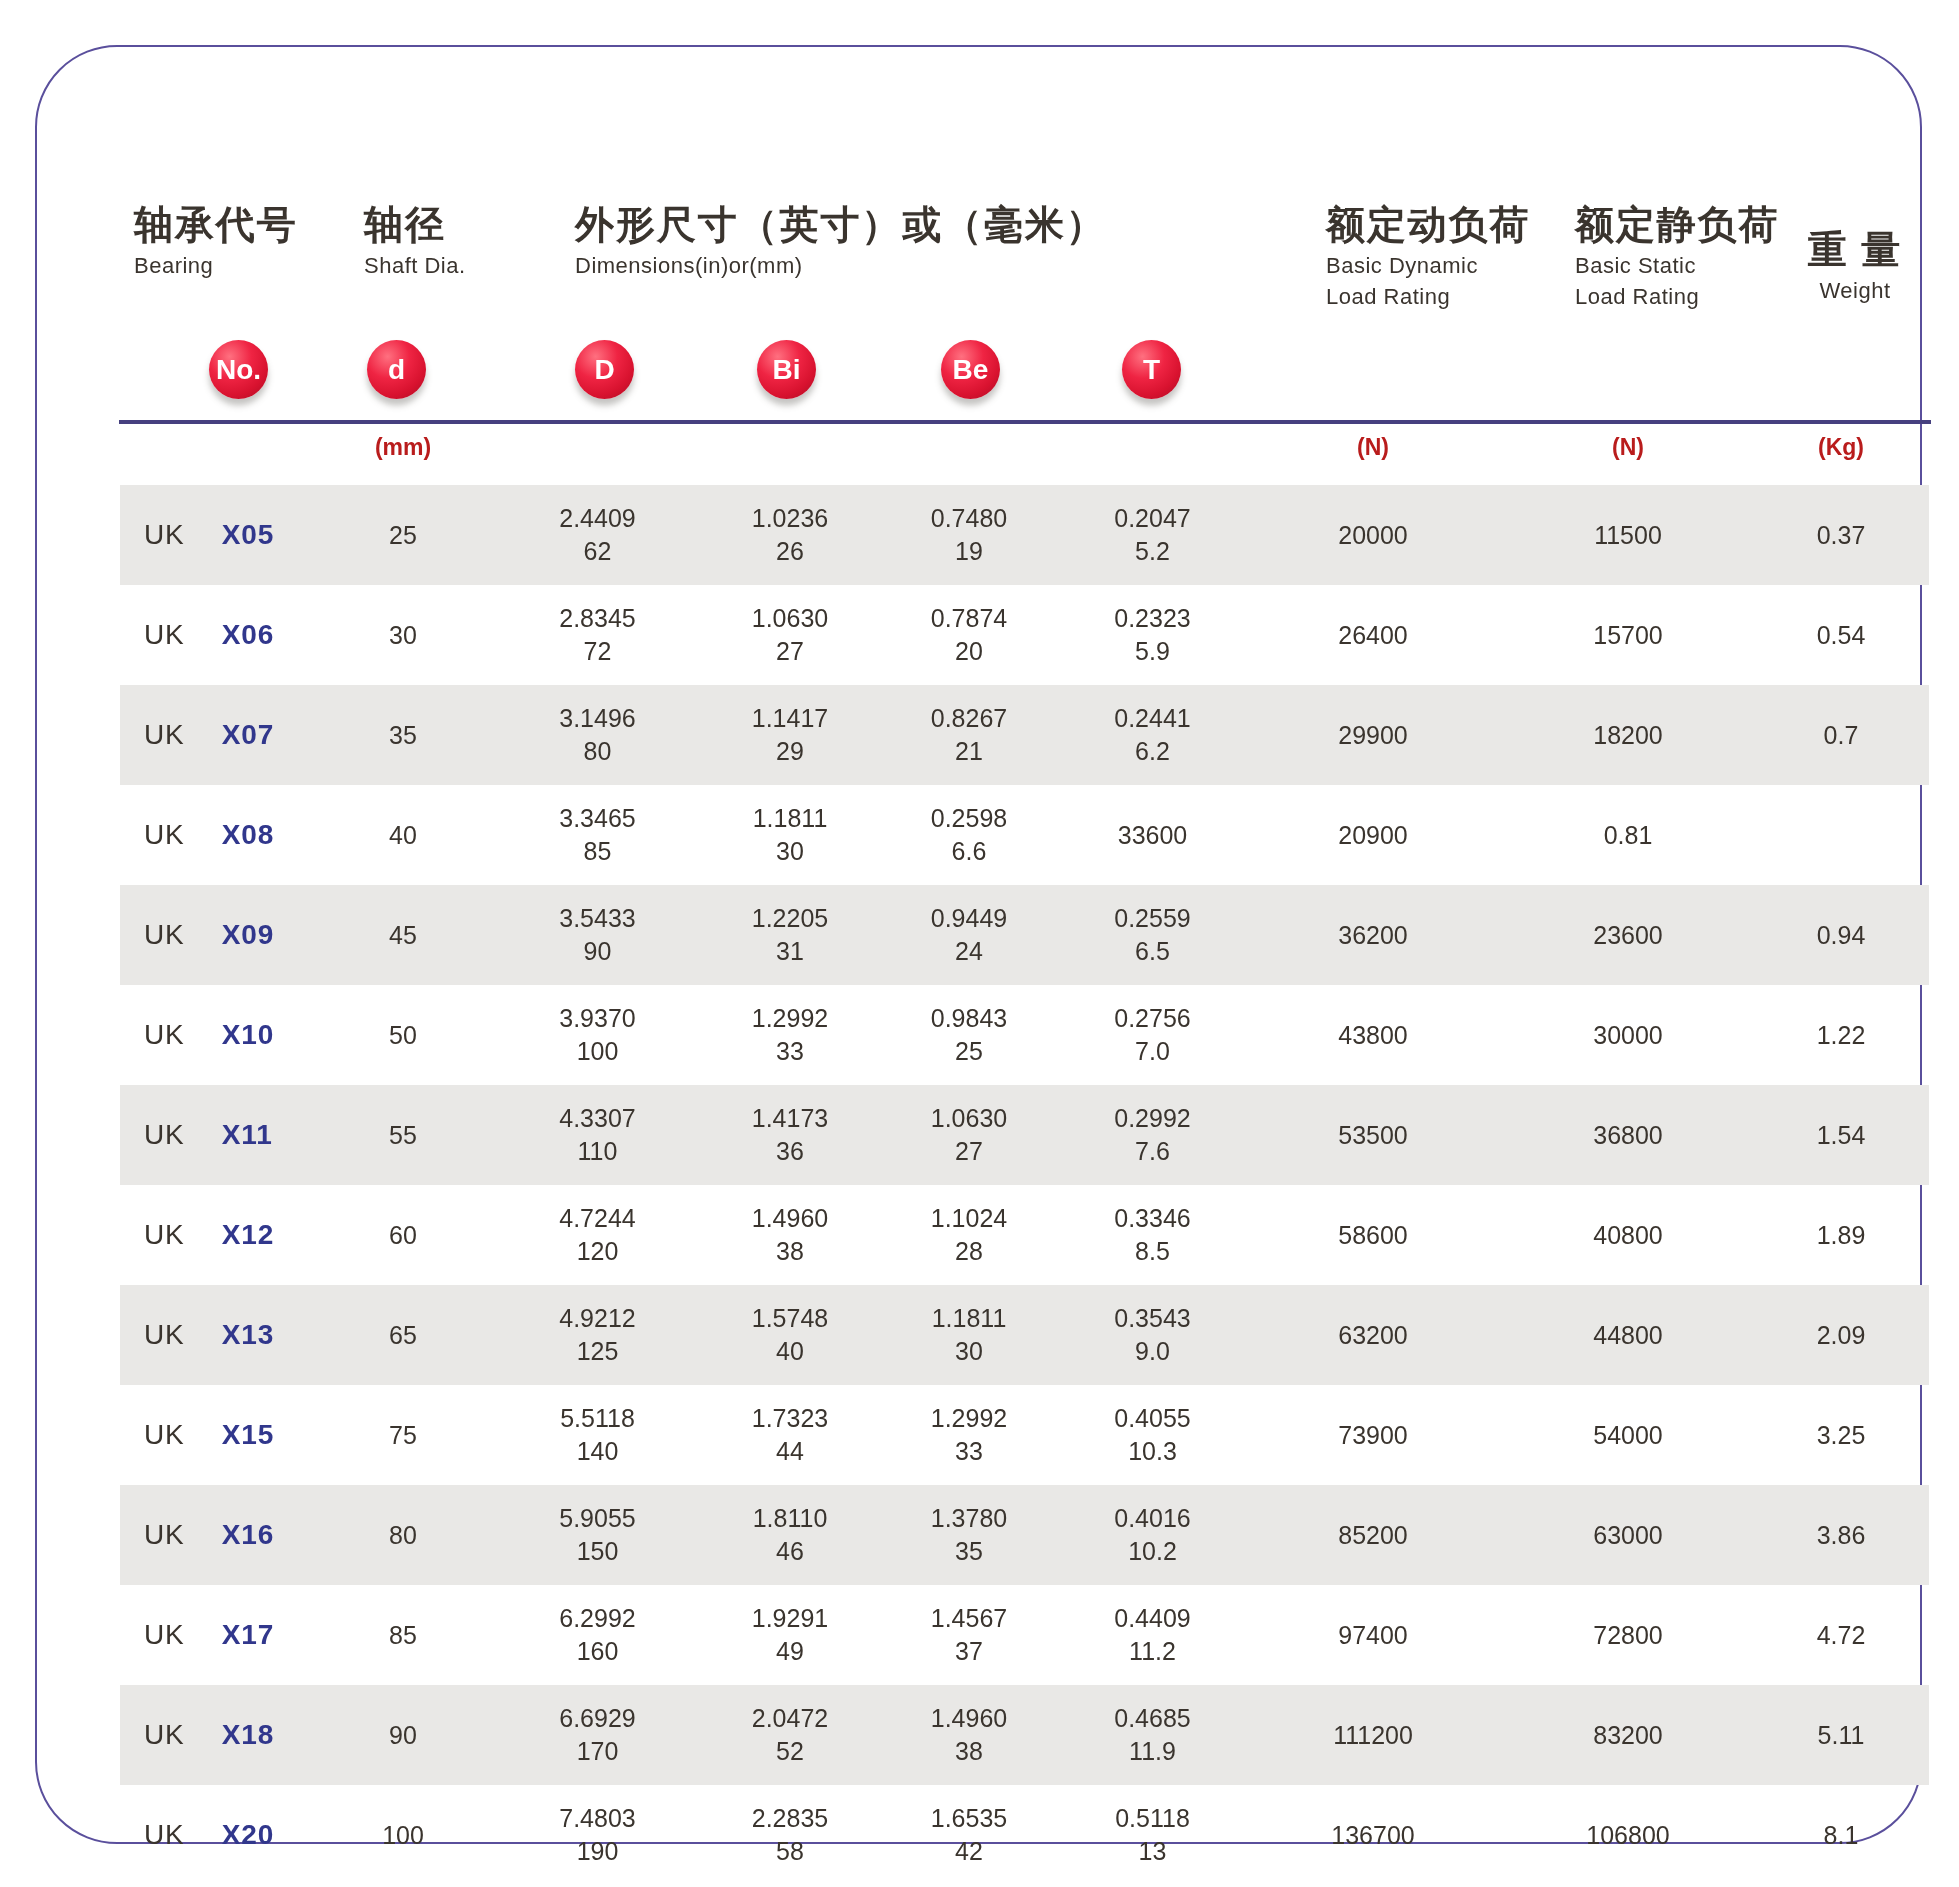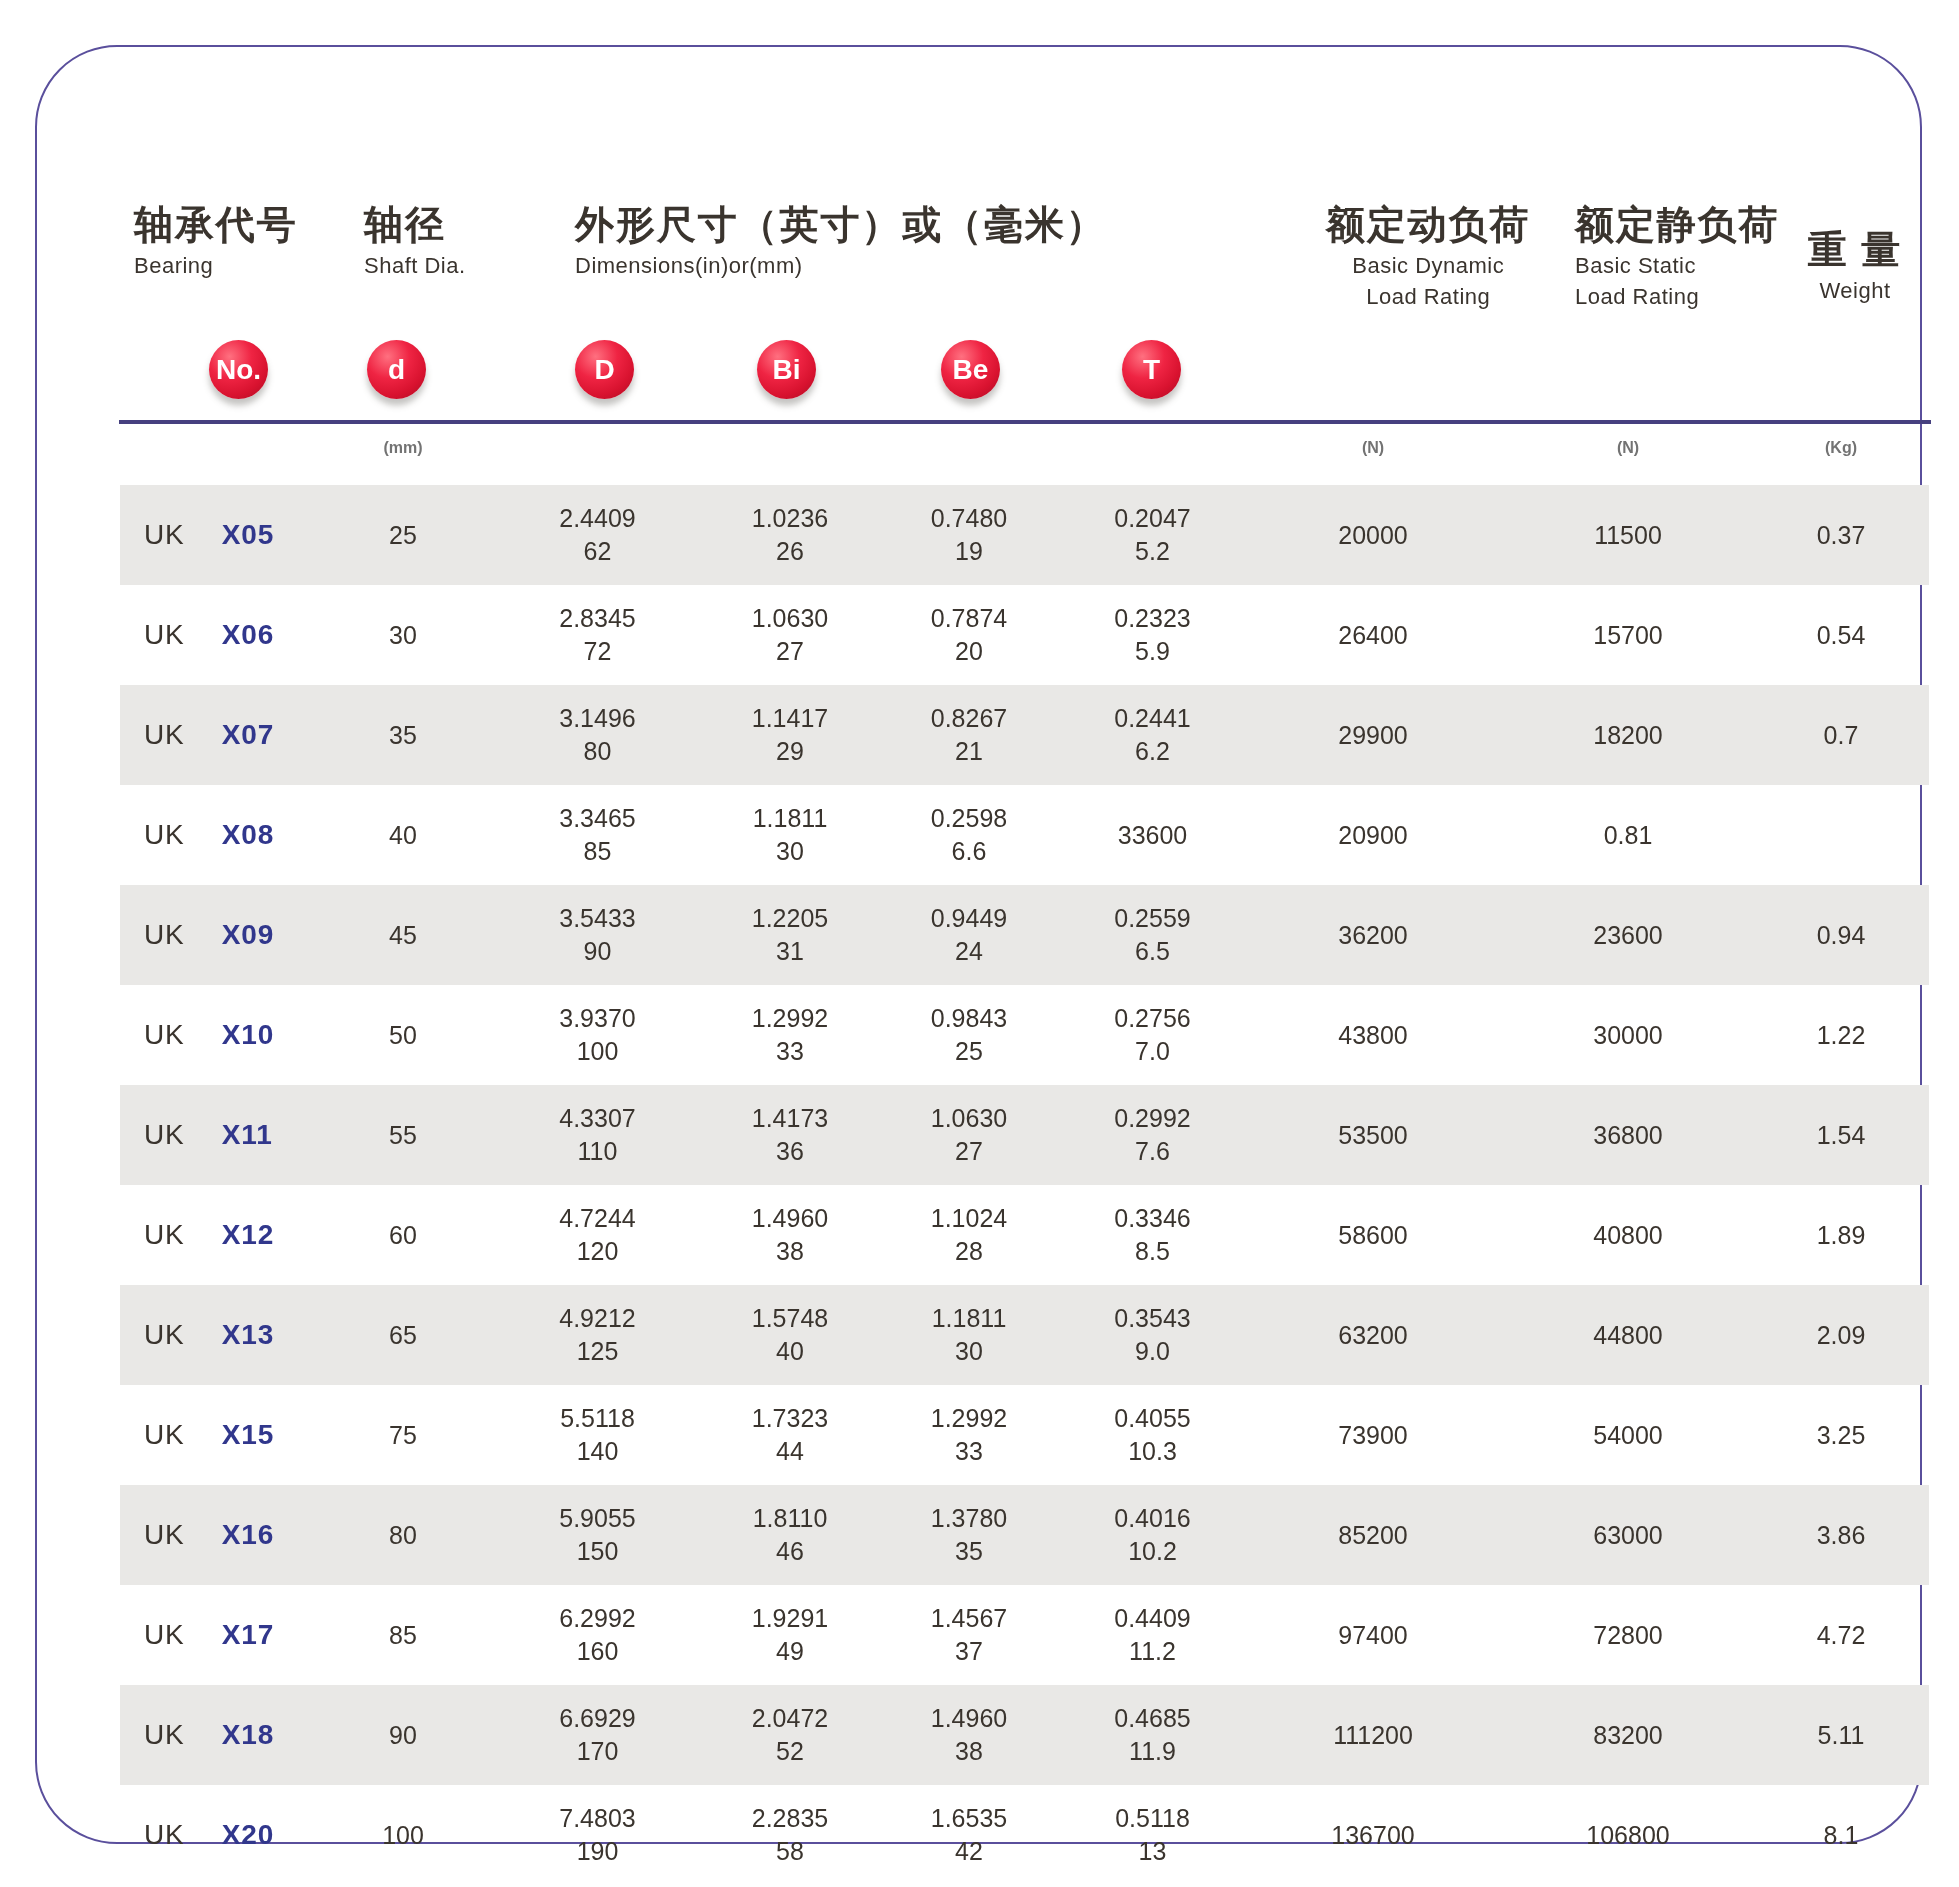--- a/index.html
+++ b/index.html
@@ -23,21 +23,21 @@
     box-sizing:border-box;
   }
   
   .hdr{position:absolute;color:#3a342e;line-height:1;}
   .hdr .zh{display:block;font-size:39px;font-weight:bold;letter-spacing:1.9px;}
   .hdr .en{display:block;font-size:22px;margin-top:11px;letter-spacing:0.5px;}
   .hdr .en2{display:block;font-size:22px;margin-top:9.3px;letter-spacing:0.5px;}
   #hdr-bearing{left:97px;top:158px;}
   #hdr-shaft{left:327px;top:158px;}
   #hdr-dims{left:538px;top:158px;}
-  #hdr-dyn{left:1289px;top:158px;text-align:center;}
+  #hdr-dyn{left:1289px;top:158px;}
   #hdr-stat{left:1538px;top:158px;}
   #hdr-weight{left:1725px;top:175px;width:186px;text-align:center;margin-top:8px;}
   
   .badge{
     position:absolute;
     width:59px;height:59px;
     border-radius:50%;
     background:radial-gradient(circle at 35% 28%, #ff7080 0%, #ef2443 38%, #d8122f 68%, #a90c23 100%);
     color:#ffffff;
     font-size:28px;font-weight:bold;
@@ -63,21 +63,21 @@
     grid-template-columns:195px 176px 213px 172px 186px 181px 260px 250px 176px;
   }
   
   .units{
     position:absolute;
     left:83px;top:382px;
     width:1809px;height:37px;
   }
   .units .ucell{
     display:flex;align-items:center;justify-content:center;
-    font-size:16px;font-weight:bold;color:#737373;
+    font-size:23px;font-weight:bold;color:#b91c1c;
   }
   
   .tbody{
     position:absolute;
     left:83px;top:438px;
     width:1809px;
   }
   .trow{height:100px;}
   .trow.shaded{background:#e9e8e6;}
   .cell{

